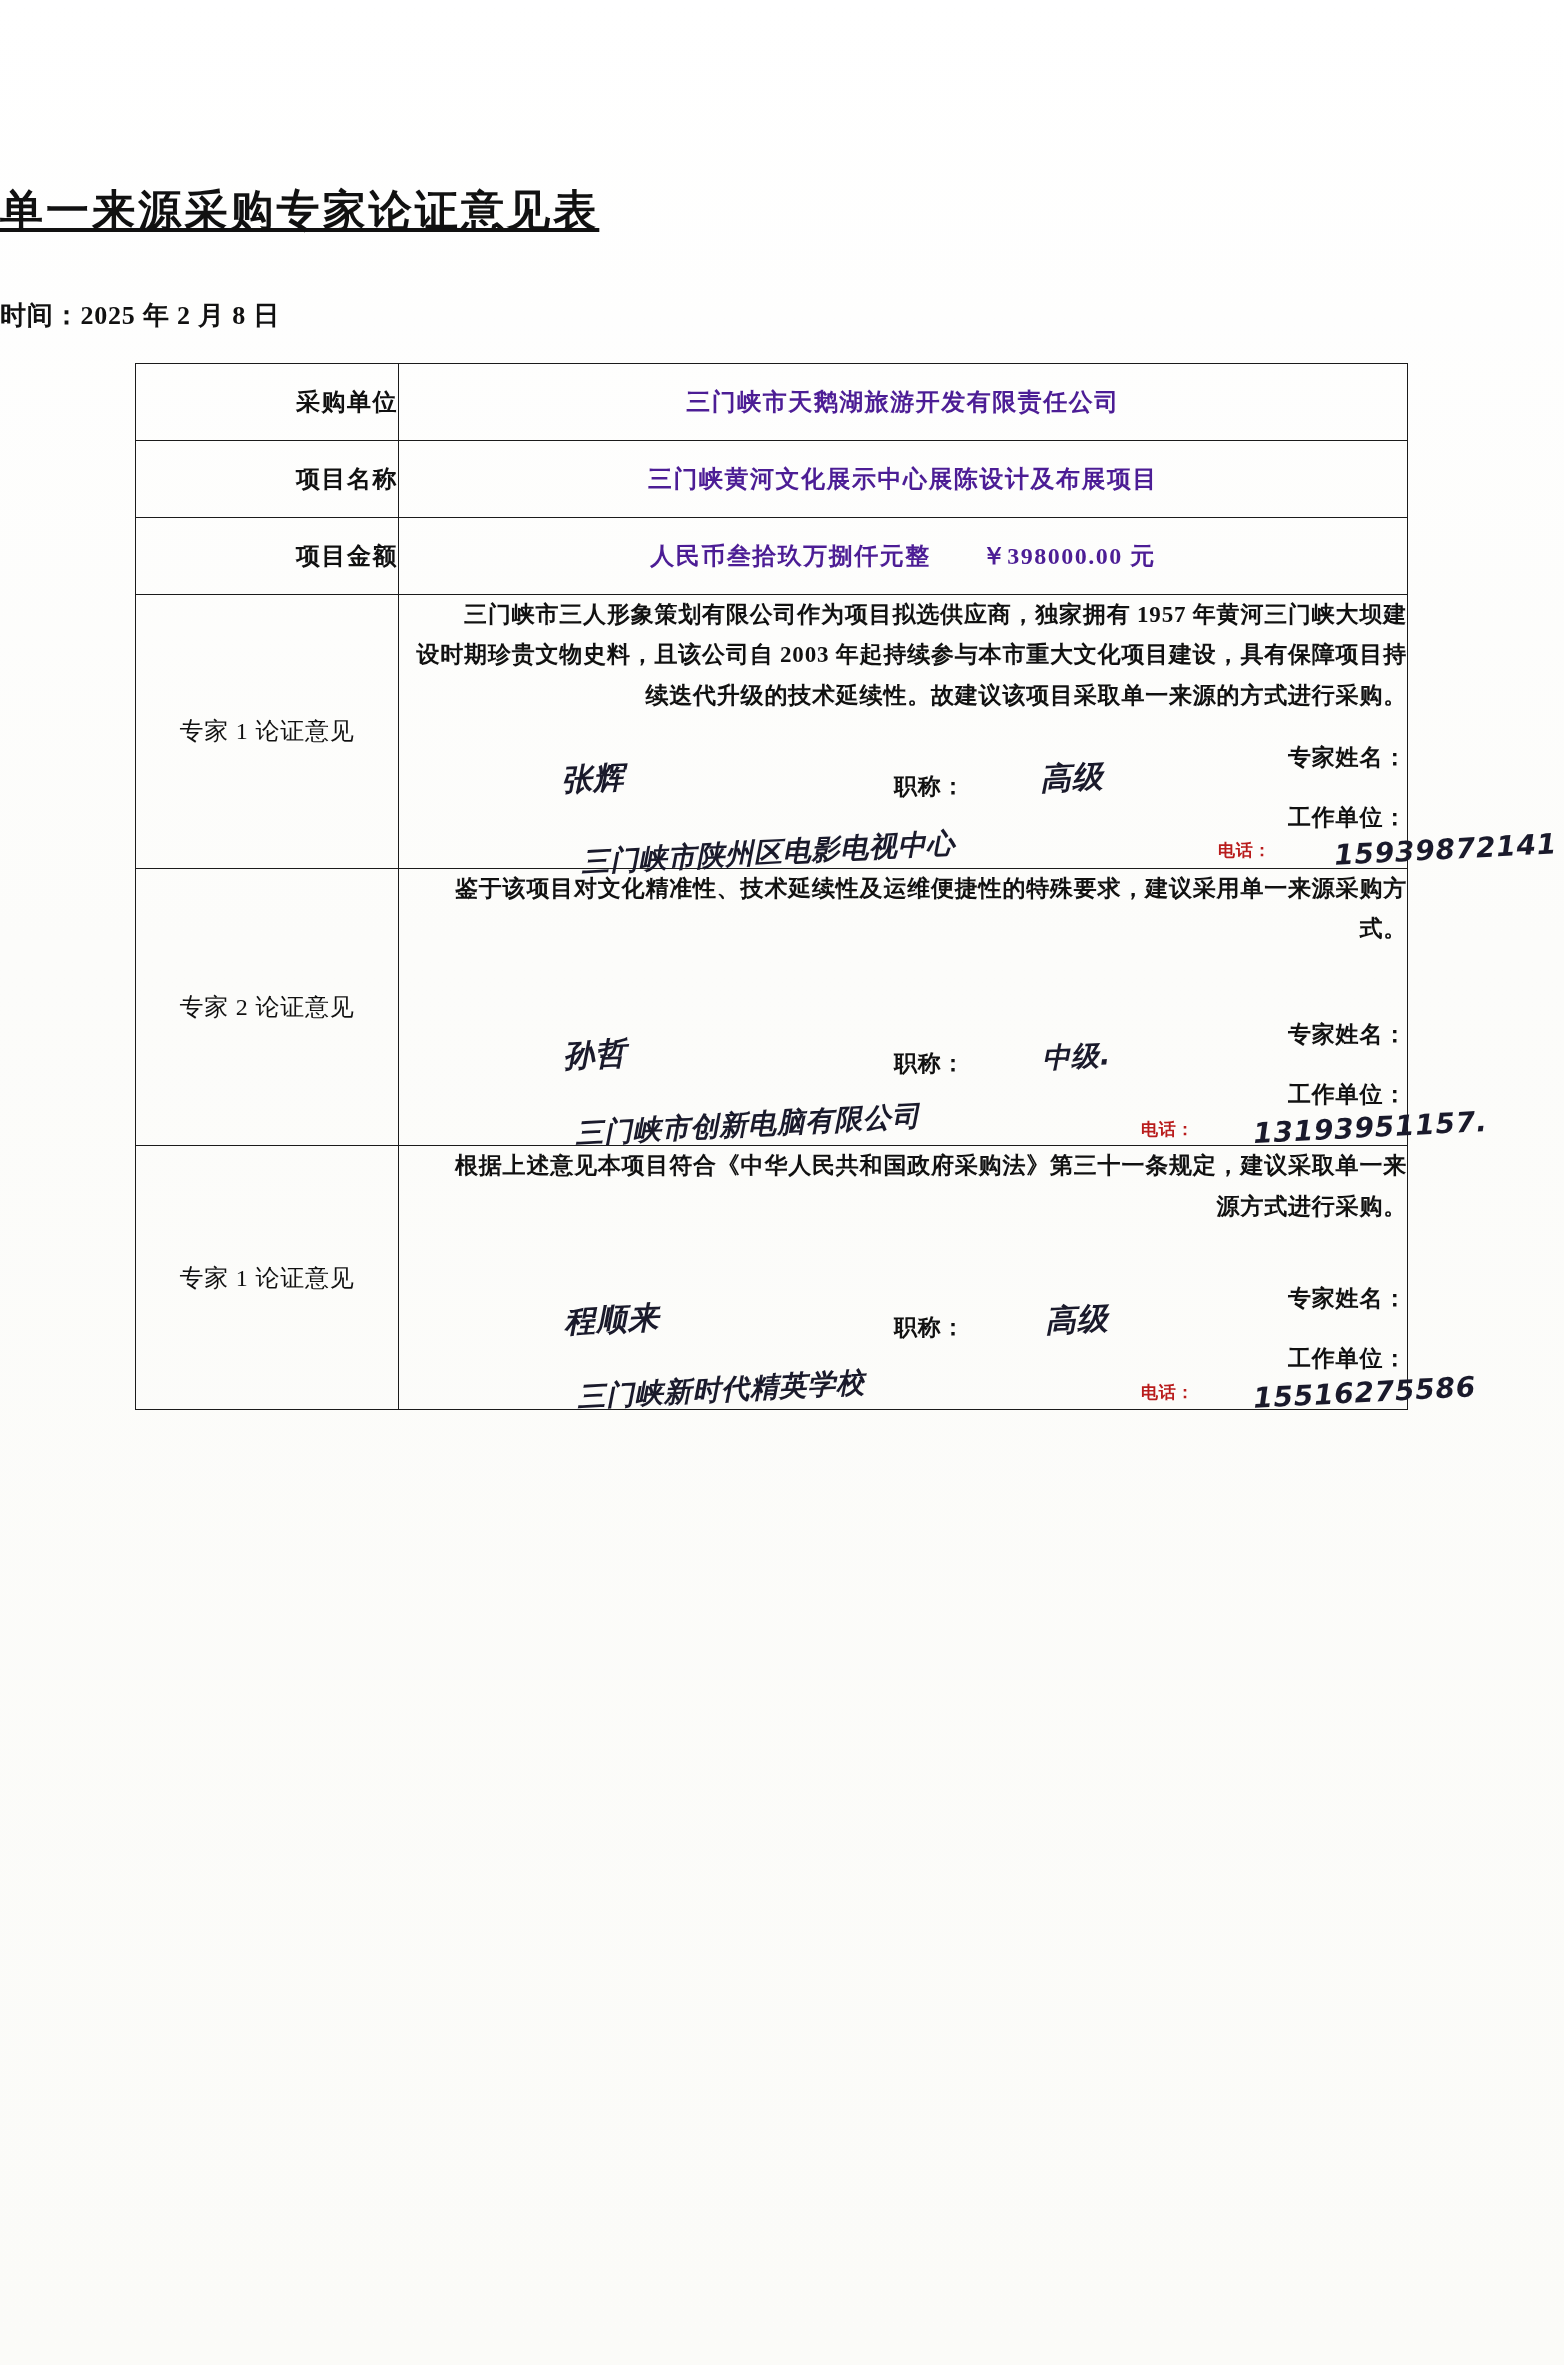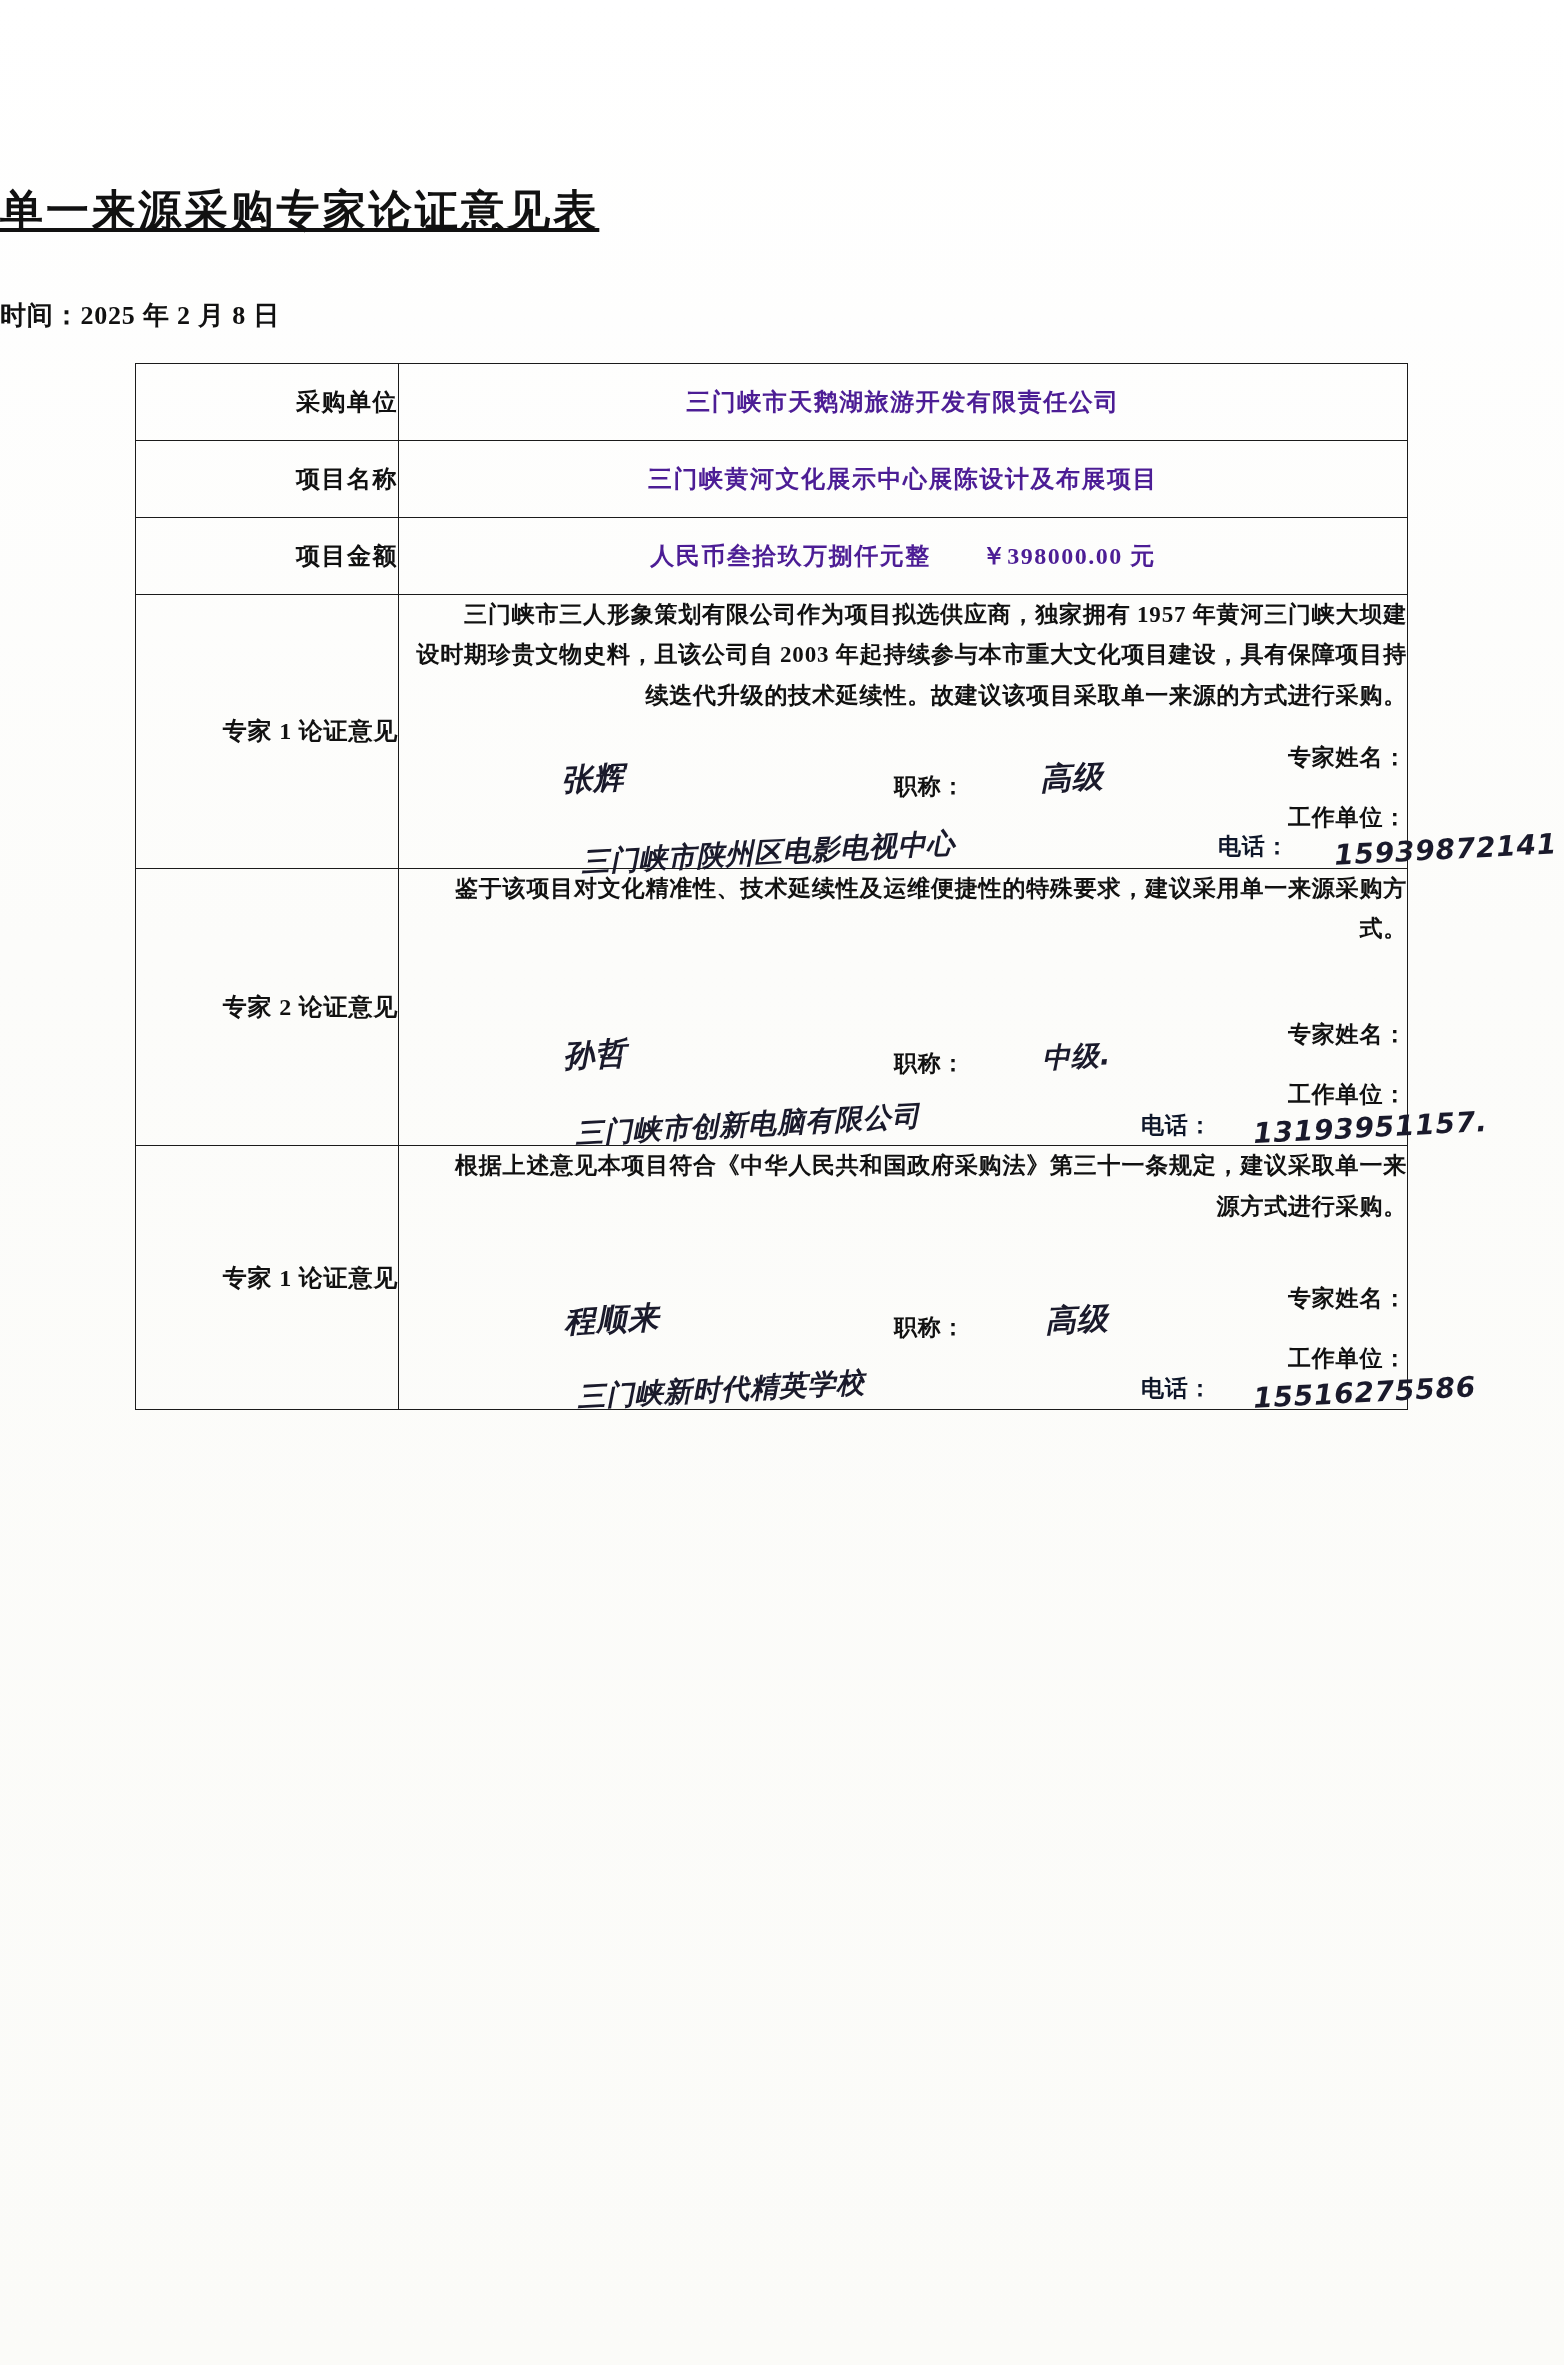--- a/index.html
+++ b/index.html
@@ -168,32 +168,33 @@
   .e2-phone  { left: 854px; bottom: 1.5px; }
 
   .e3-name   { left: 165px;  bottom: 1.5px; }
   .e3-title  { left: 646px;  bottom: 1.5px; }
   .e3-unit   { left: 178px;  bottom: 0px; }
   .e3-phone  { left: 854px; bottom: 0px; }
 
   .unit-line { position: relative; height: 66px; }
   .phone-label {
     position: absolute;
-    font-size: 23px;
-    font-weight: 700;
-    color: #0f172a;
+    font-size: 17px;
+    font-weight: 700;
+    color: #b91c1c;
   }
   .e1-phone-label { left: 819px; bottom: 6.2px; }
   .e2-phone-label { left: 742px;  bottom: 4.6px; }
   .e3-phone-label { left: 742px;  bottom: 4.6px; }
 
   .opinion-label {
     width: 263px;
+    text-align: center;
     font-size: 24px;
-    font-weight: 700;
+    font-weight: 400;
     letter-spacing: 0.8px;
     color: #111;
   }
 </style>
 </head>
 <body>
 
 <div class="page">
   <div class="paper-tint"></div>
 

